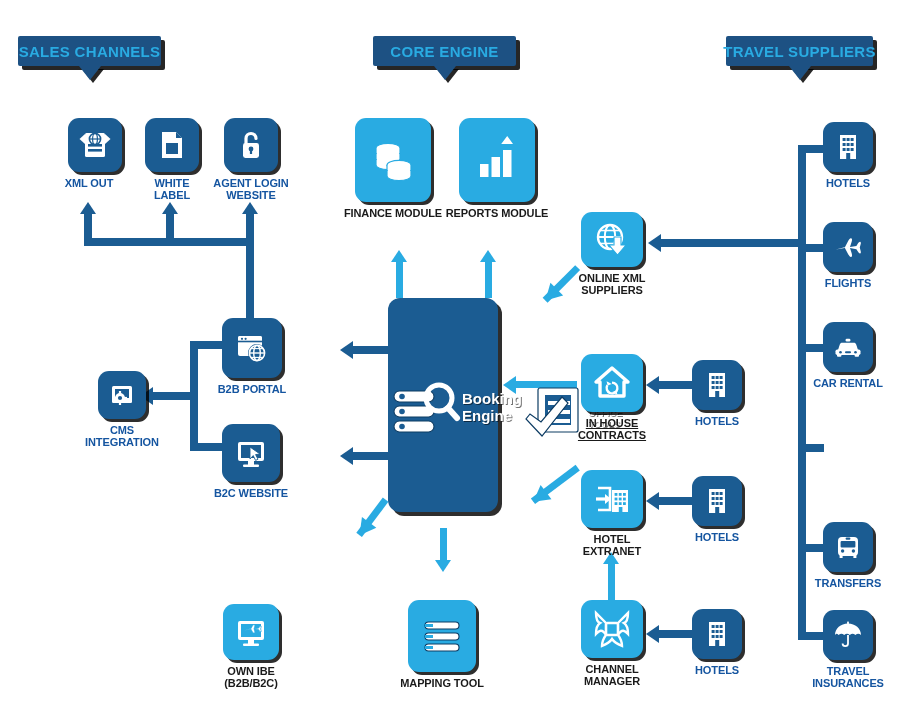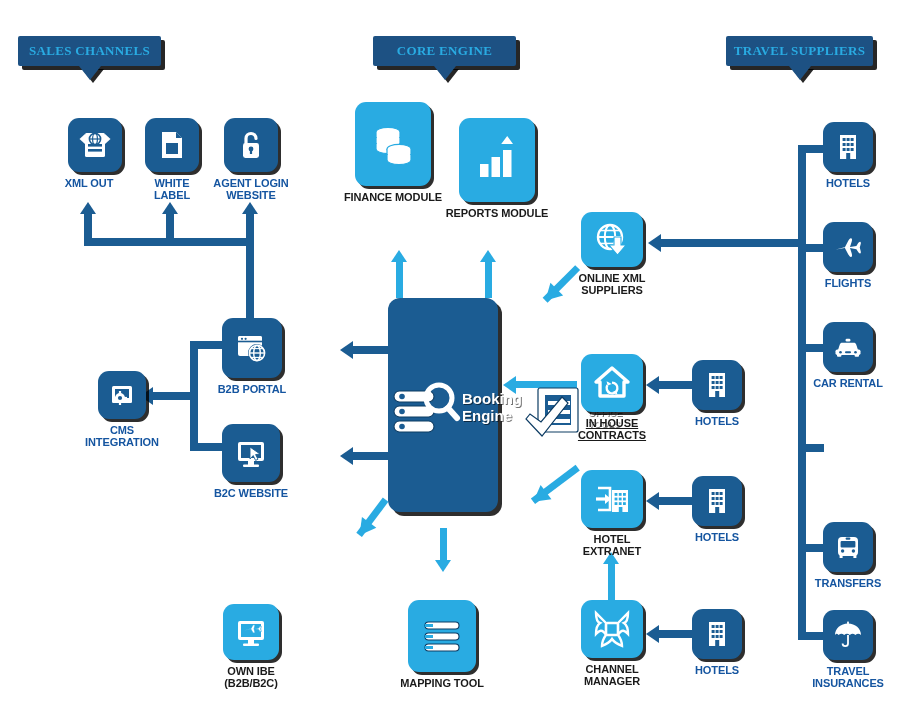--- a/index.html
+++ b/index.html
@@ -21,26 +21,25 @@
     background:#1d5183;
     box-shadow:4px 4px 0 rgba(0,0,0,0.85);
     display:flex;
     align-items:center;
     justify-content:center;
     height:30px;
     border-radius:2px;
   }
   .banner .btext{
     color:#29abe2;
-    font-size:13px;
+    font-size:15px;
     font-weight:bold;
     letter-spacing:.3px;
     white-space:nowrap;
     padding:0 14px;
-    font-family:Liberation Serif, serif;
   }
   .banner:after{
     content:"";
     position:absolute;
     left:50%;
     top:30px;
     margin-left:-11px;
     width:0;height:0;
     border-left:11px solid transparent;
     border-right:11px solid transparent;
@@ -306,21 +305,21 @@
         <rect x="8" y="10" width="20" height="13" fill="#29abe2"></rect>
         <rect x="15" y="26" width="6" height="4" fill="#fff"></rect>
         <rect x="10" y="29.5" width="16" height="2.6" rx="1" fill="#fff"></rect>
         <path d="M11 16.5 l6.5 -1.2 l2.6 -4.6 l2 0.3 l-1 4 l4.6 -0.9 l1.2 -2 l1.4 0.2 l-0.6 2.6 l0.6 2.6 l-1.4 0.2 l-1.2 -2 l-4.6 -0.9 l1 4 l-2 0.3 l-2.6 -4.6 Z" fill="#fff" stroke="#29abe2" stroke-width="0.7"></path>
       </svg>
     </div>
     <div class="cap black" style="width:96px;margin-left:-20px;">OWN IBE
 (B2B/B2C)</div>
   </div>
 
-  <div class="node" style="left:355px;top:102px;width:76px;">
+  <div class="node" style="left:355px;top:118px;width:76px;">
     <div class="tile light" style="width:76px;height:84px;">
       <svg width="52" height="52" viewBox="0 0 52 52">
         <g fill="#fff" stroke="#29abe2" stroke-width="1.2">
           <ellipse cx="21" cy="14" rx="12" ry="4.6"></ellipse>
           <path d="M9 14 v5 a12 4.6 0 0 0 24 0 v-5"></path>
           <path d="M9 20 v5 a12 4.6 0 0 0 24 0 v-5"></path>
           <path d="M9 26 v5 a12 4.6 0 0 0 24 0 v-5"></path>
           <ellipse cx="32" cy="31" rx="12" ry="4.6"></ellipse>
           <path d="M20 31 v5 a12 4.6 0 0 0 24 0 v-5"></path>
           <path d="M20 37 v5 a12 4.6 0 0 0 24 0 v-5"></path>

